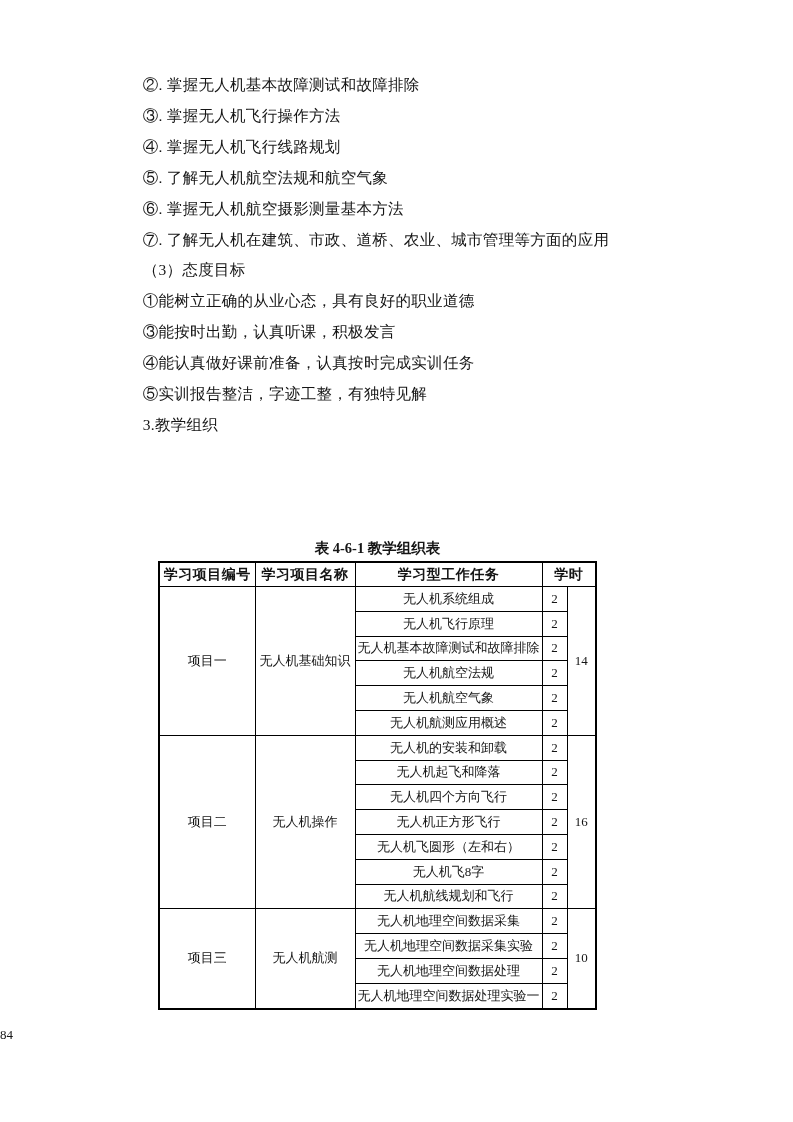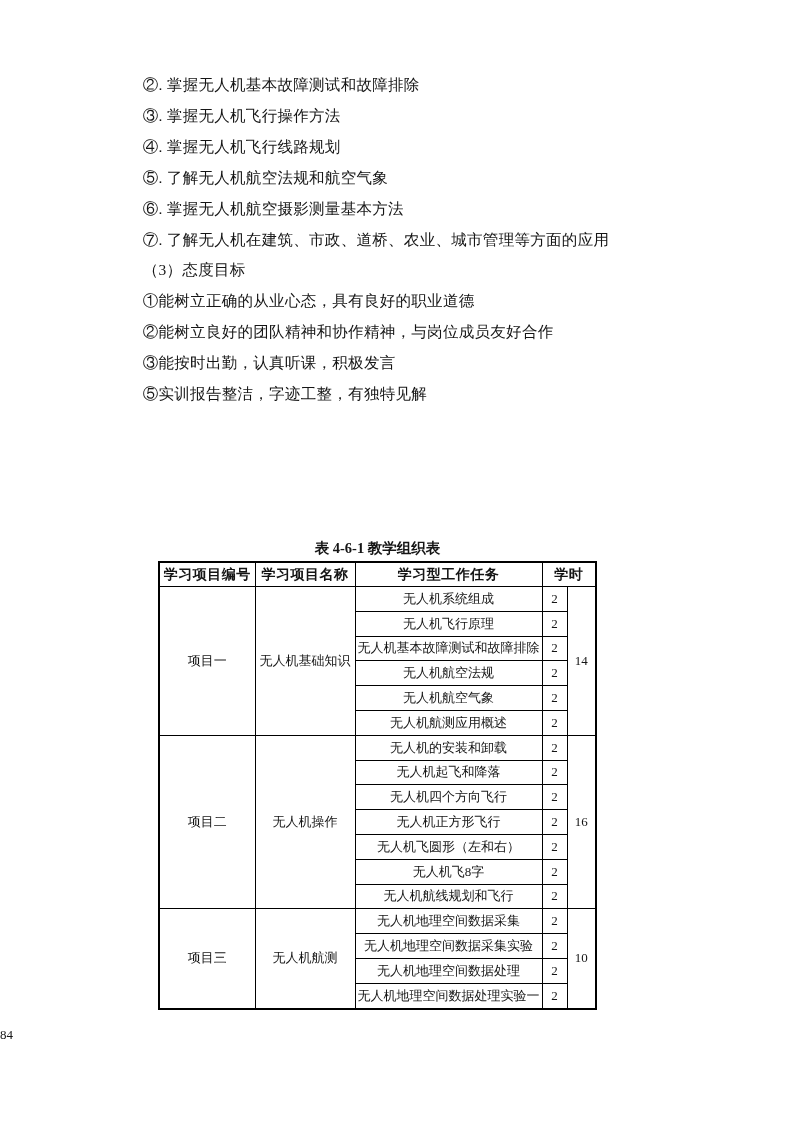--- a/index.html
+++ b/index.html
@@ -88,23 +88,24 @@
 
   <div class="textblock">
     <p class="indent1">②. 掌握无人机基本故障测试和故障排除</p>
     <p class="indent1">③. 掌握无人机飞行操作方法</p>
     <p class="indent1">④. 掌握无人机飞行线路规划</p>
     <p class="indent1">⑤. 了解无人机航空法规和航空气象</p>
     <p class="indent1">⑥. 掌握无人机航空摄影测量基本方法</p>
     <p class="indent1">⑦. 了解无人机在建筑、市政、道桥、农业、城市管理等方面的应用</p>
     <p class="indent1">（3）态度目标</p>
     <p class="indent1">①能树立正确的从业心态，具有良好的职业道德</p>
-    <p class="indent1">②能树立良好的团队精神和协作精神，与岗位成员友好合作</p>
     <p class="indent1">③能按时出勤，认真听课，积极发言</p>
+    <p class="indent1">④能认真做好课前准备，认真按时完成实训任务</p>
     <p class="indent1">⑤实训报告整洁，字迹工整，有独特见解</p>
+    <p class="indent1">3.教学组织</p>
   </div>
 
   <div class="table-block">
     <p class="table-caption">表 4-6-1 教学组织表</p>
 
     <table class="org">
       <colgroup>
         <col style="width:96px">
         <col style="width:100px">
         <col style="width:187px">

